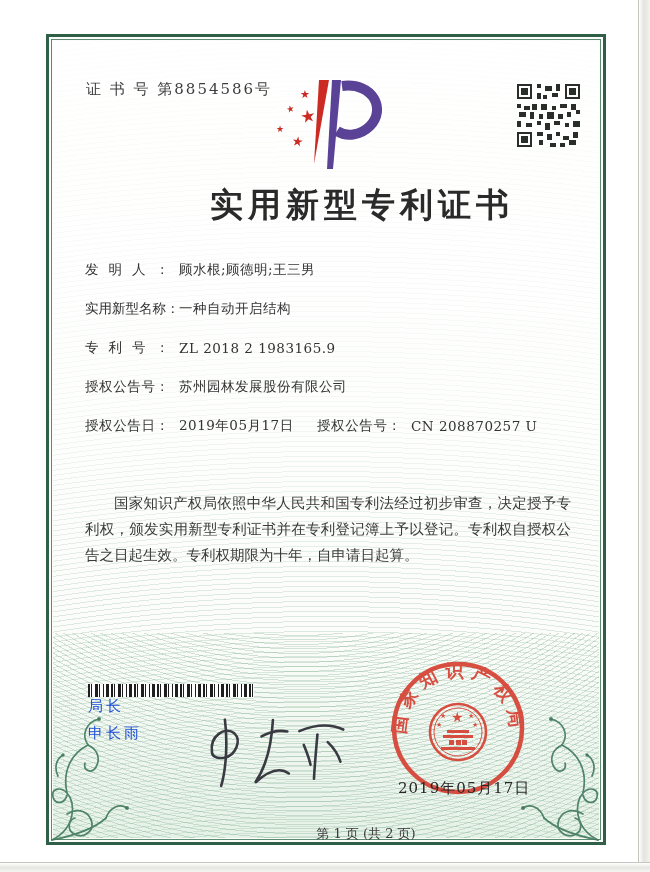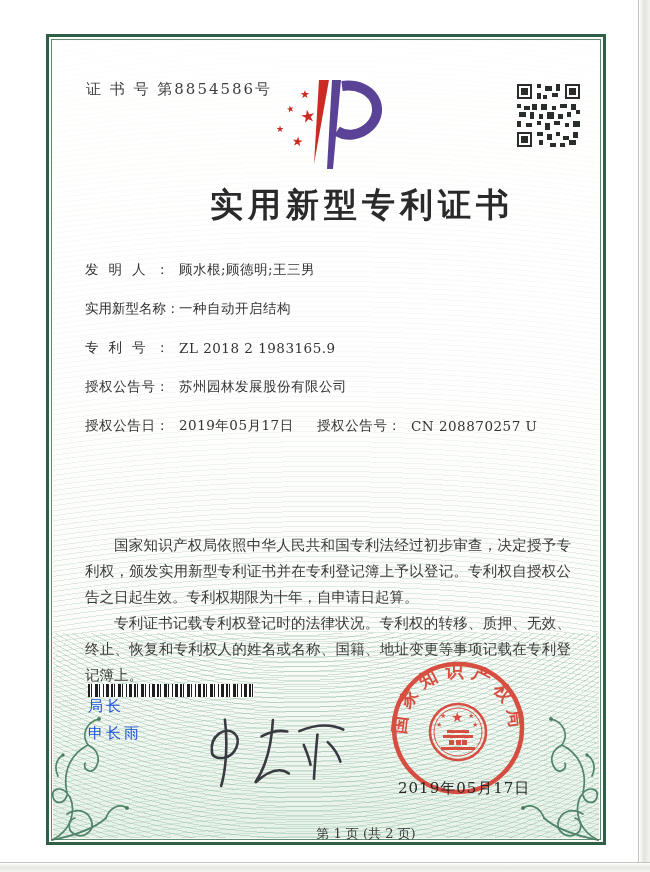--- a/index.html
+++ b/index.html
@@ -32,21 +32,21 @@
   .cert-no{position:absolute;left:86px;top:80px;font-size:15px;letter-spacing:2px;color:#3c3c3c;}
   .logo{position:absolute;left:272px;top:74px;}
   .qr{position:absolute;left:517px;top:84px;width:63px;height:63px;}
   .title{position:absolute;left:0;top:183px;width:100%;text-align:center;
     font-size:33px;font-weight:600;letter-spacing:5px;color:#2a2a2a;padding-left:37px;}
   .fields{position:absolute;left:85px;top:251px;width:490px;font-size:13.5px;color:#333;}
   .frow{position:relative;height:38.8px;display:flex;align-items:center;white-space:nowrap;}
   .flabel{display:inline-block;width:84px;text-align:justify;text-align-last:justify;color:#333;}
   .fvalue{margin-left:10px;letter-spacing:0.5px;}
   .grant-no{position:absolute;left:232px;top:0;height:100%;display:flex;align-items:center;}
-  .paras{position:absolute;left:85px;top:532px;width:486px;font-size:14.5px;line-height:26px;
+  .paras{position:absolute;left:85px;top:490px;width:486px;font-size:14.5px;line-height:26px;
     text-align:justify;color:#3a3a3a;}
   .paras p{margin:0;text-indent:2em;}
   .barcode{position:absolute;left:88px;top:684px;width:166px;height:13px;
     background:repeating-linear-gradient(90deg,
       #1e1e1e 0 2px,#fdfdfd 2px 3px,#1e1e1e 3px 4px,#fdfdfd 4px 7px,
       #1e1e1e 7px 10px,#fdfdfd 10px 11px,#1e1e1e 11px 12px,#fdfdfd 12px 15px,
       #1e1e1e 15px 16px,#fdfdfd 16px 18px,#1e1e1e 18px 21px,#fdfdfd 21px 23px);}
   .signer{position:absolute;left:88px;top:693px;font-size:15px;letter-spacing:3px;color:#1d4ed8;line-height:27px;}
   .signature{position:absolute;left:196px;top:710px;transform:rotate(-2deg);}
   .seal{position:absolute;left:388px;top:658px;}
@@ -191,21 +191,20 @@
       <span class="fvalue">2019年05月17日</span>
       <span class="grant-no">
         <span class="flabel">授权公告号：</span>
         <span class="fvalue">CN 208870257 U</span>
       </span>
     </div>
   </div>
 
   <div class="paras">
     <p>国家知识产权局依照中华人民共和国专利法经过初步审查，决定授予专利权，颁发实用新型专利证书并在专利登记簿上予以登记。专利权自授权公告之日起生效。专利权期限为十年，自申请日起算。</p>
-    <p>专利证书记载专利权登记时的法律状况。专利权的转移、质押、无效、终止、恢复和专利权人的姓名或名称、国籍、地址变更等事项记载在专利登记簿上。</p>
   </div>
 
   <div class="barcode"></div>
 
   <div class="signer">
     <div>局长</div>
     <div>申长雨</div>
   </div>
 
   <svg class="signature" width="155" height="82" viewBox="0 0 155 82">

